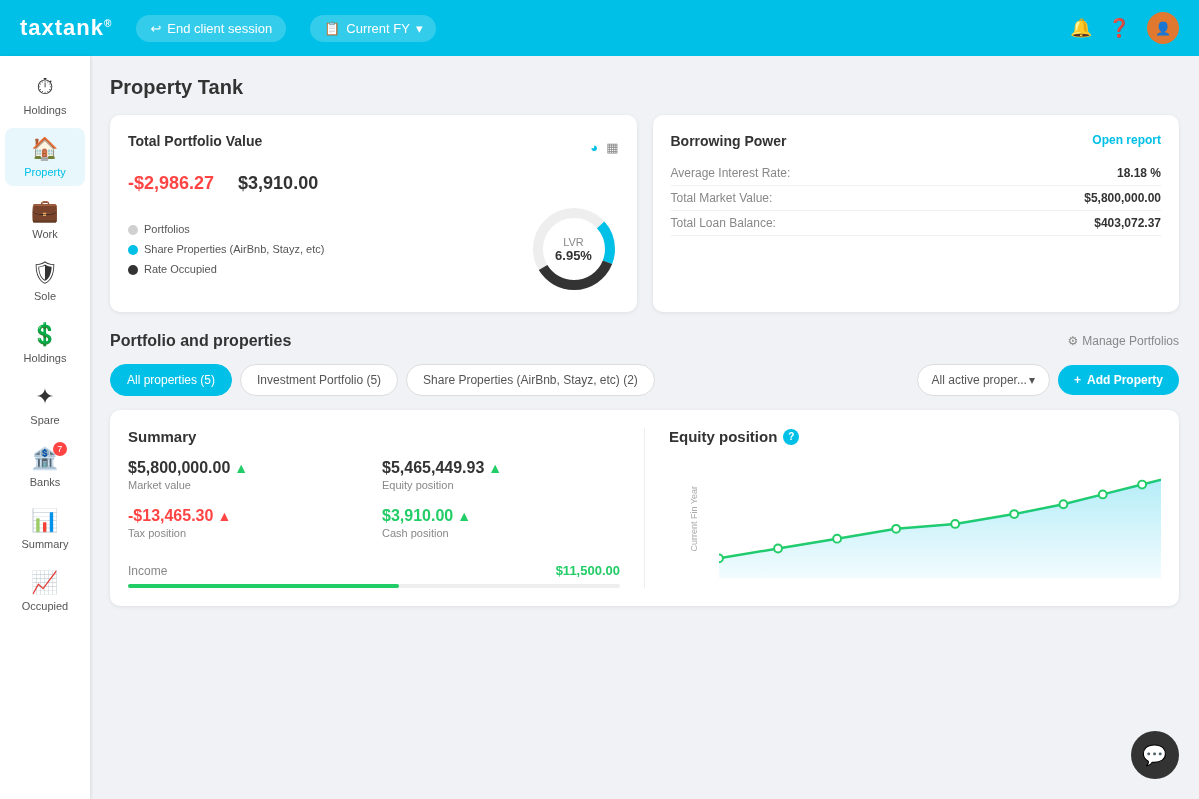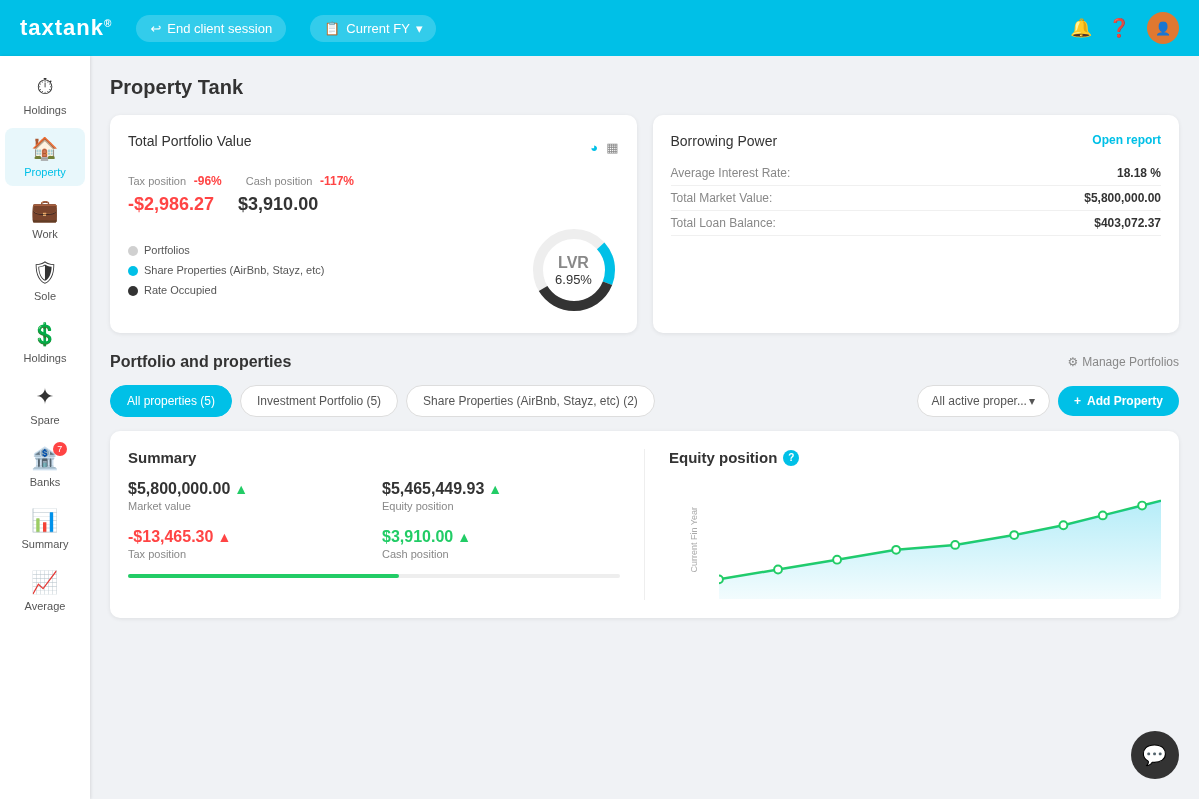--- a/index.html
+++ b/index.html
@@ -102,42 +102,42 @@
     .card {
       background: white;
       border-radius: 10px;
       padding: 18px;
       box-shadow: 0 1px 4px rgba(0,0,0,0.08);
     }
     .card-portfolio { flex: 1; }
     .card-borrowing { flex: 1; }
     .card-map { flex: 1; }
 
-    .card-title { font-size: 14px; font-weight: normal; color: #333; margin-bottom: 12px; }
+    .card-title { font-size: 14px; font-weight: bold; color: #333; margin-bottom: 12px; }
     .card-title-row { display: flex; justify-content: space-between; align-items: center; margin-bottom: 12px; }
 
     
     .tax-cash-row { display: flex; gap: 24px; margin-bottom: 4px; }
     .label-small { font-size: 11px; color: #888; }
     .value-main { font-size: 18px; font-weight: bold; color: #333; }
     .badge-red { color: #ff4444; font-weight: bold; font-size: 12px; }
 
     .portfolio-content { display: flex; gap: 16px; align-items: center; margin-top: 10px; }
     .legend { display: flex; flex-direction: column; gap: 8px; flex: 1; }
     .legend-item { display: flex; align-items: flex-start; gap: 6px; font-size: 11px; color: #555; }
     .legend-dot { width: 10px; height: 10px; border-radius: 50%; margin-top: 2px; flex-shrink: 0; }
     .dot-gray { background: #d0d0d0; }
     .dot-blue { background: #00c0e7; }
     .dot-dark { background: #333; }
 
     
     .donut-container { position: relative; width: 90px; height: 90px; flex-shrink: 0; }
     .donut-center { position: absolute; top: 50%; left: 50%; transform: translate(-50%, -50%); text-align: center; }
-    .donut-label { font-size: 16px; color: #888; font-weight: bold; }
-    .donut-value { font-size: 13px; font-weight: normal; color: #333; }
+    .donut-label { font-size: 11px; color: #888; }
+    .donut-value { font-size: 13px; font-weight: bold; color: #333; }
 
     
     .bp-header { display: flex; justify-content: space-between; align-items: flex-start; }
     .open-report { color: #00c0e7; font-size: 12px; cursor: pointer; font-weight: bold; }
     .bp-grid { display: grid; grid-template-columns: 1fr 1fr; gap: 10px; margin-bottom: 14px; padding: 10px 0; border-bottom: 1px solid #eee; }
     .bp-item-label { font-size: 11px; color: #888; }
     .bp-item-value { font-size: 14px; font-weight: bold; color: #333; margin-top: 2px; }
     .bp-row { display: flex; justify-content: space-between; padding: 5px 0; font-size: 12px; border-bottom: 1px solid #f0f0f0; }
     .bp-row-label { color: #888; }
     .bp-row-value { color: #333; font-weight: bold; }
@@ -317,45 +317,35 @@
         <span class="badge-num">7</span>
       </div>
       <span class="label">Banks</span>
     </div>
     <div class="sidebar-item">
       <span class="icon">📊</span>
       <span class="label">Summary</span>
     </div>
     <div class="sidebar-item">
       <span class="icon">📈</span>
-      <span class="label">Average</span>
+      <span class="label">Occupied</span>
     </div>
   </nav>
 
   <main class="main">
     <h1 class="page-title">Property Tank</h1>
 
     <div class="cards-row">
 
       <div class="card card-portfolio">
         <div class="card-title-row">
           <span class="card-title">Total Portfolio Value</span>
           <div style="display:flex;gap:8px;">
             <span style="color:#00c0e7;cursor:pointer;">◕</span>
             <span style="color:#888;cursor:pointer;">▦</span>
-          </div>
-        </div>
-        <div class="tax-cash-row">
-          <div>
-            <span class="label-small">Tax position</span>
-            <span class="badge-red" style="margin-left:4px;">-96%</span>
-          </div>
-          <div>
-            <span class="label-small">Cash position</span>
-            <span class="badge-red" style="margin-left:4px;">-117%</span>
           </div>
         </div>
         <div style="display:flex;gap:24px;margin:6px 0 10px;">
           <span class="value-main val-red">-$2,986.27</span>
           <span class="value-main">$3,910.00</span>
         </div>
         <div class="portfolio-content">
           <div class="legend">
             <div class="legend-item">
               <div class="legend-dot dot-gray"></div>
@@ -456,20 +446,24 @@
               <div class="summary-sub-label">Tax position</div>
             </div>
             <div class="summary-val-block">
               <div class="summary-main-val val-green">
                 <span>$3,910.00</span>
                 <span class="arrow-up">▲</span>
               </div>
               <div class="summary-sub-label">Cash position</div>
             </div>
           </div>
+          <div class="income-row">
+            <span class="income-label">Income</span>
+            <span class="income-value">$11,500.00</span>
+          </div>
           <div class="progress-bar">
             <div class="progress-fill" style="width:55%;"></div>
           </div>
         </div>
 
         <div class="equity-section">
           <div class="equity-title">
             <span>Equity position</span>
             <div class="help-icon">?</div>
           </div>

